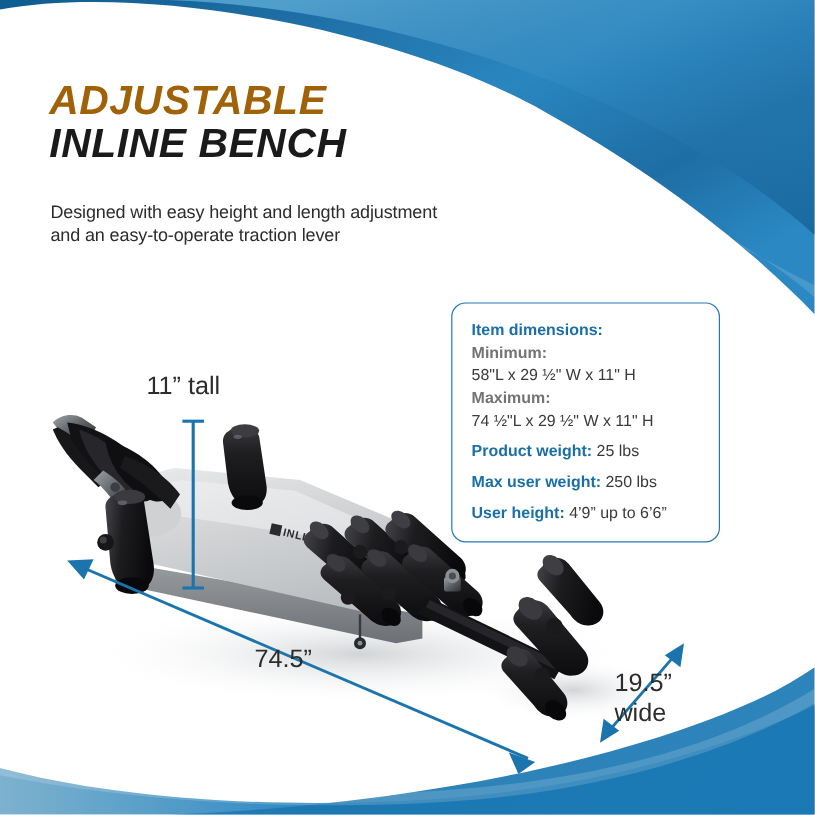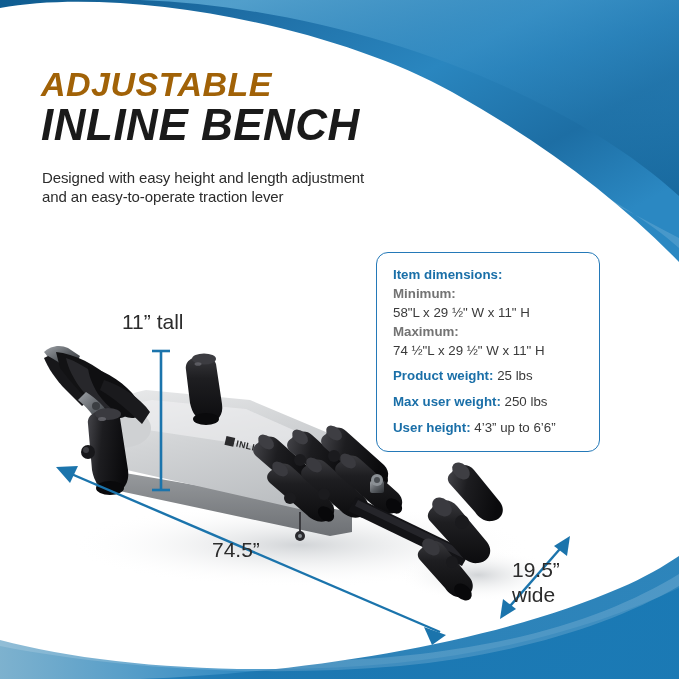--- a/index.html
+++ b/index.html
@@ -36,21 +36,21 @@
   .title-line1 {
     font-size: 34px;
     font-weight: bold;
     font-style: italic;
     letter-spacing: 0.5px;
     color: #a16207;
     line-height: 1.06;
     margin: 0;
   }
   .title-line2 {
-    font-size: 44px;
+    font-size: 34px;
     font-weight: bold;
     font-style: italic;
     letter-spacing: 0.5px;
     color: #1a1a1a;
     line-height: 1.06;
     margin: 0;
   }
   .subtitle {
     position: absolute;
     left: 42px;
@@ -387,21 +387,21 @@
       <span class="val">25 lbs</span>
     </div>
     <div class="info-gap"></div>
     <div class="info-row">
       <span class="lbl-blue">Max user weight:</span>
       <span class="val">250 lbs</span>
     </div>
     <div class="info-gap"></div>
     <div class="info-row">
       <span class="lbl-blue">User height:</span>
-      <span class="val">4’3” up to 6’6”</span>
+      <span class="val">4’9” up to 6’6”</span>
     </div>
   </div>
 
   <div class="callout callout-height">11” tall</div>
   <div class="callout callout-length">74.5”</div>
   <div class="callout callout-width">
     <div>19.5”</div>
     <div>wide</div>
   </div>
 

